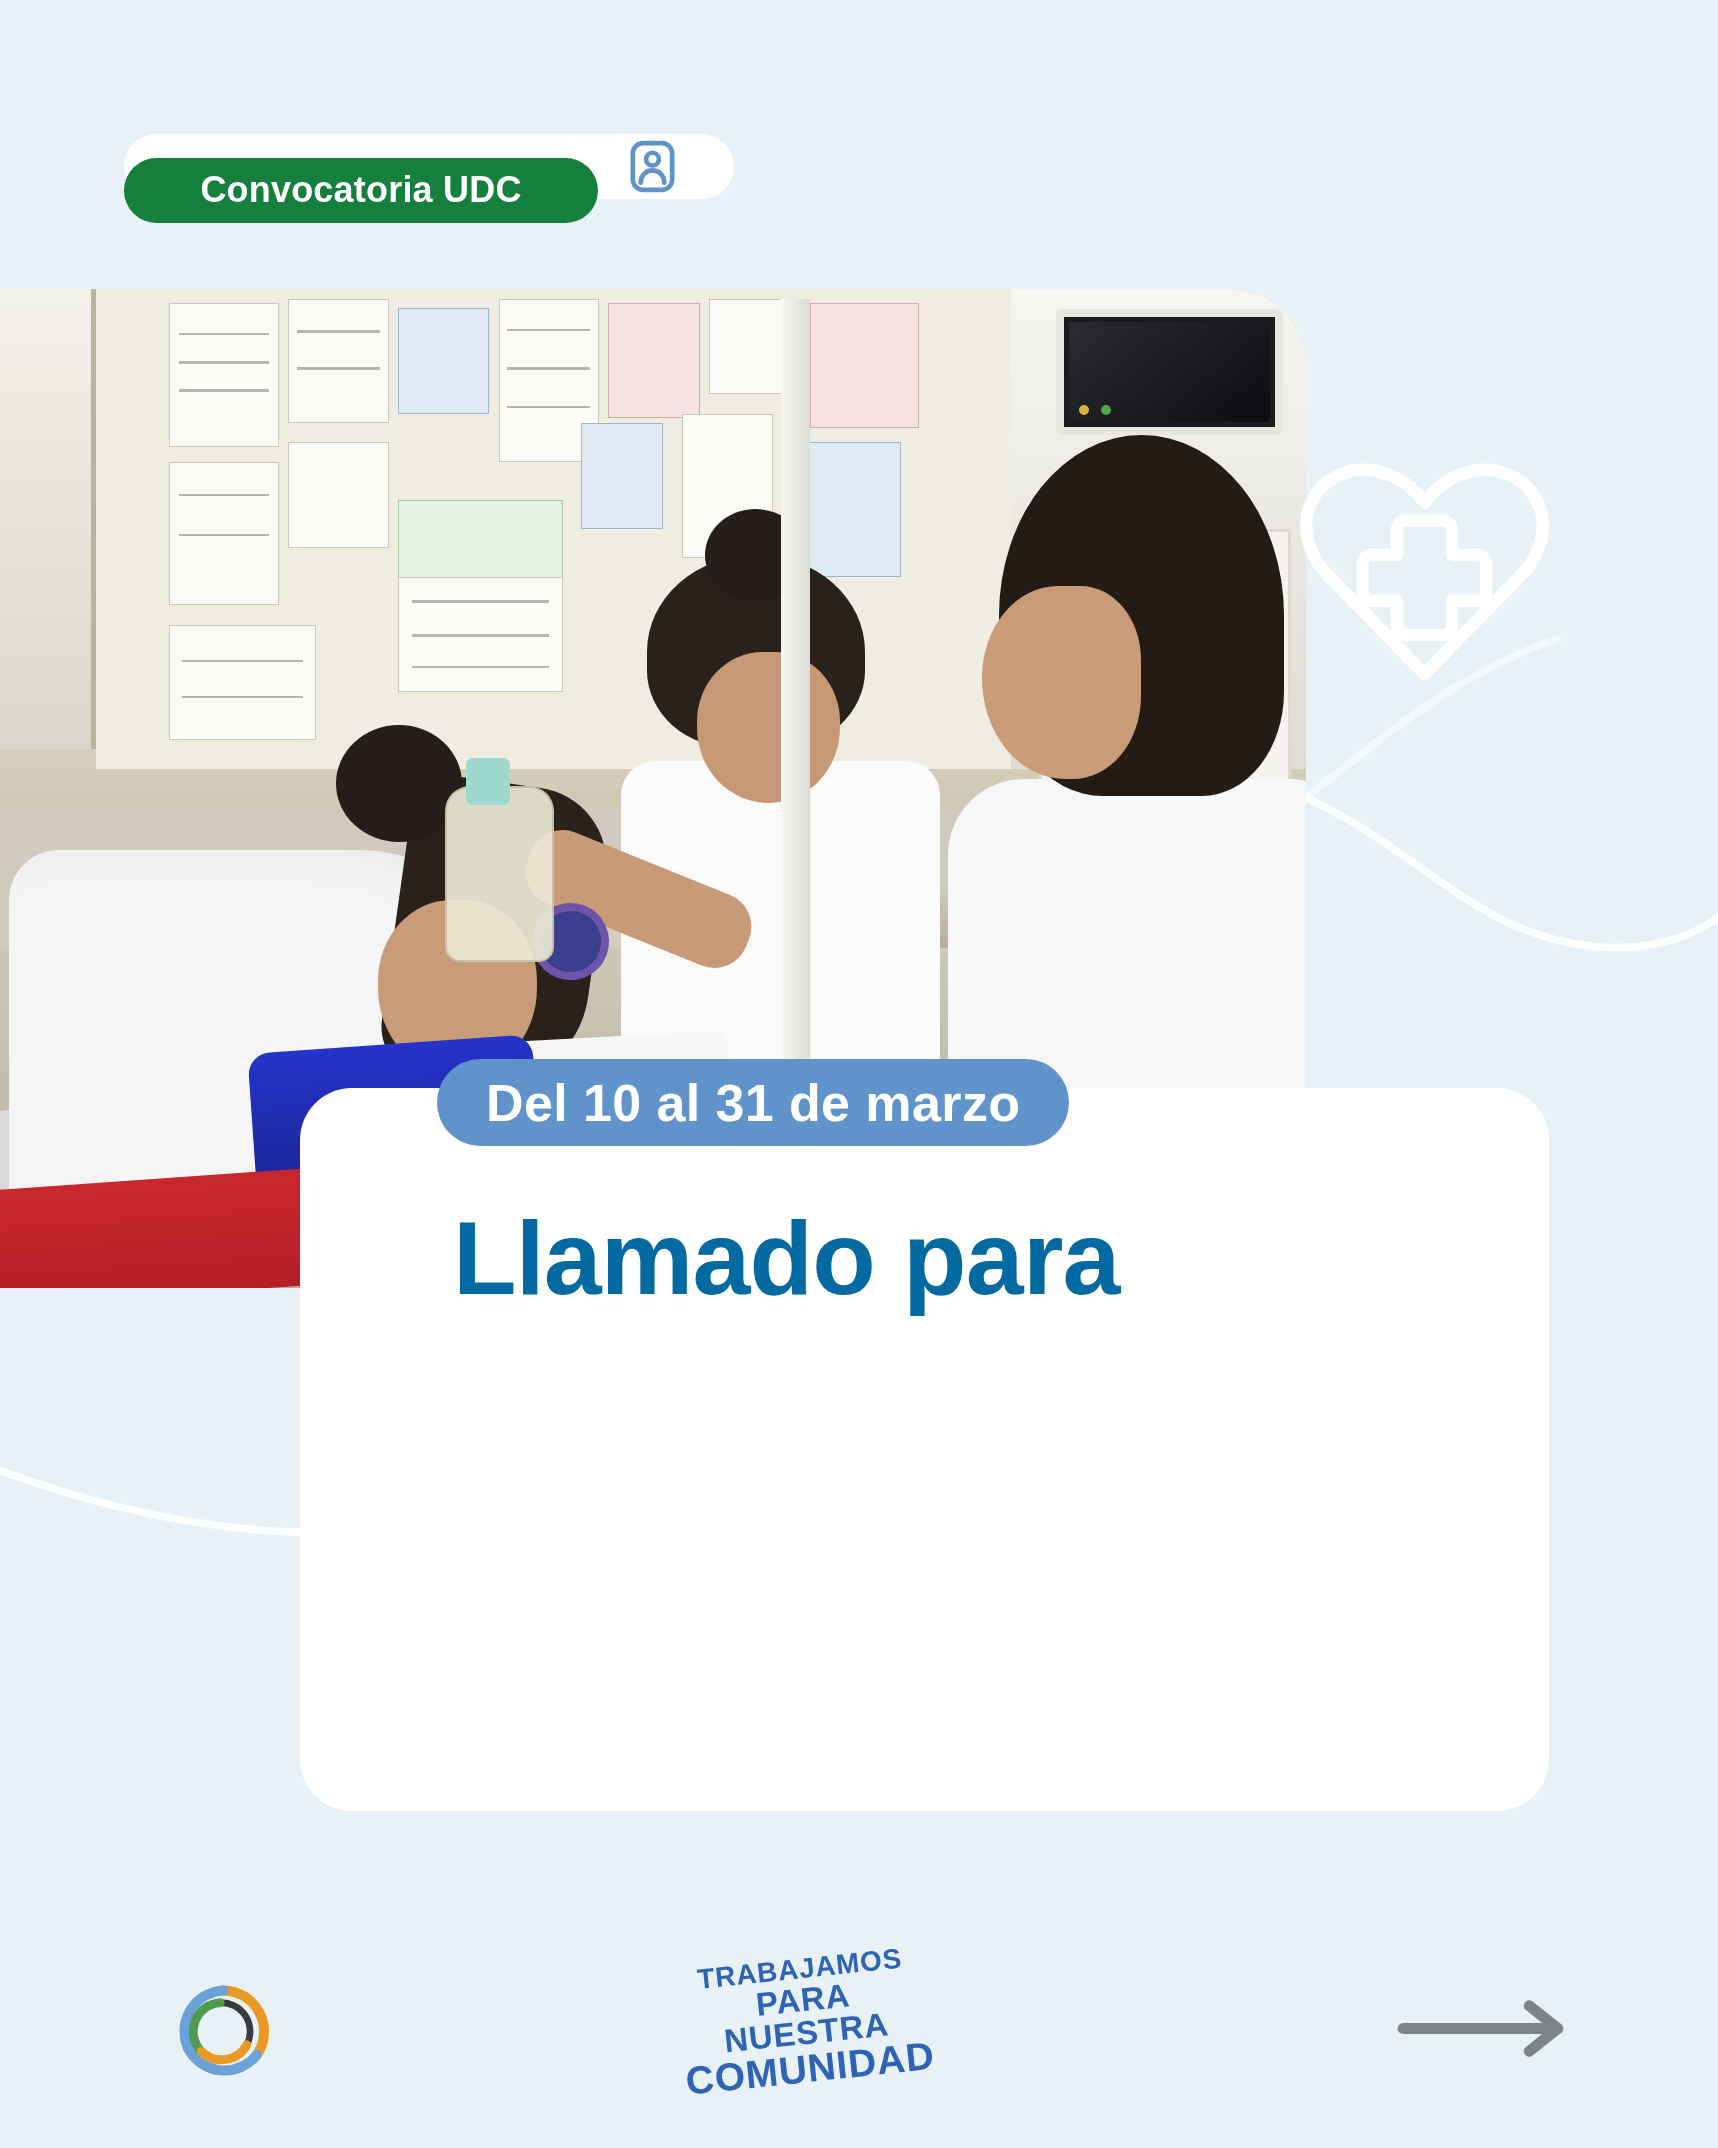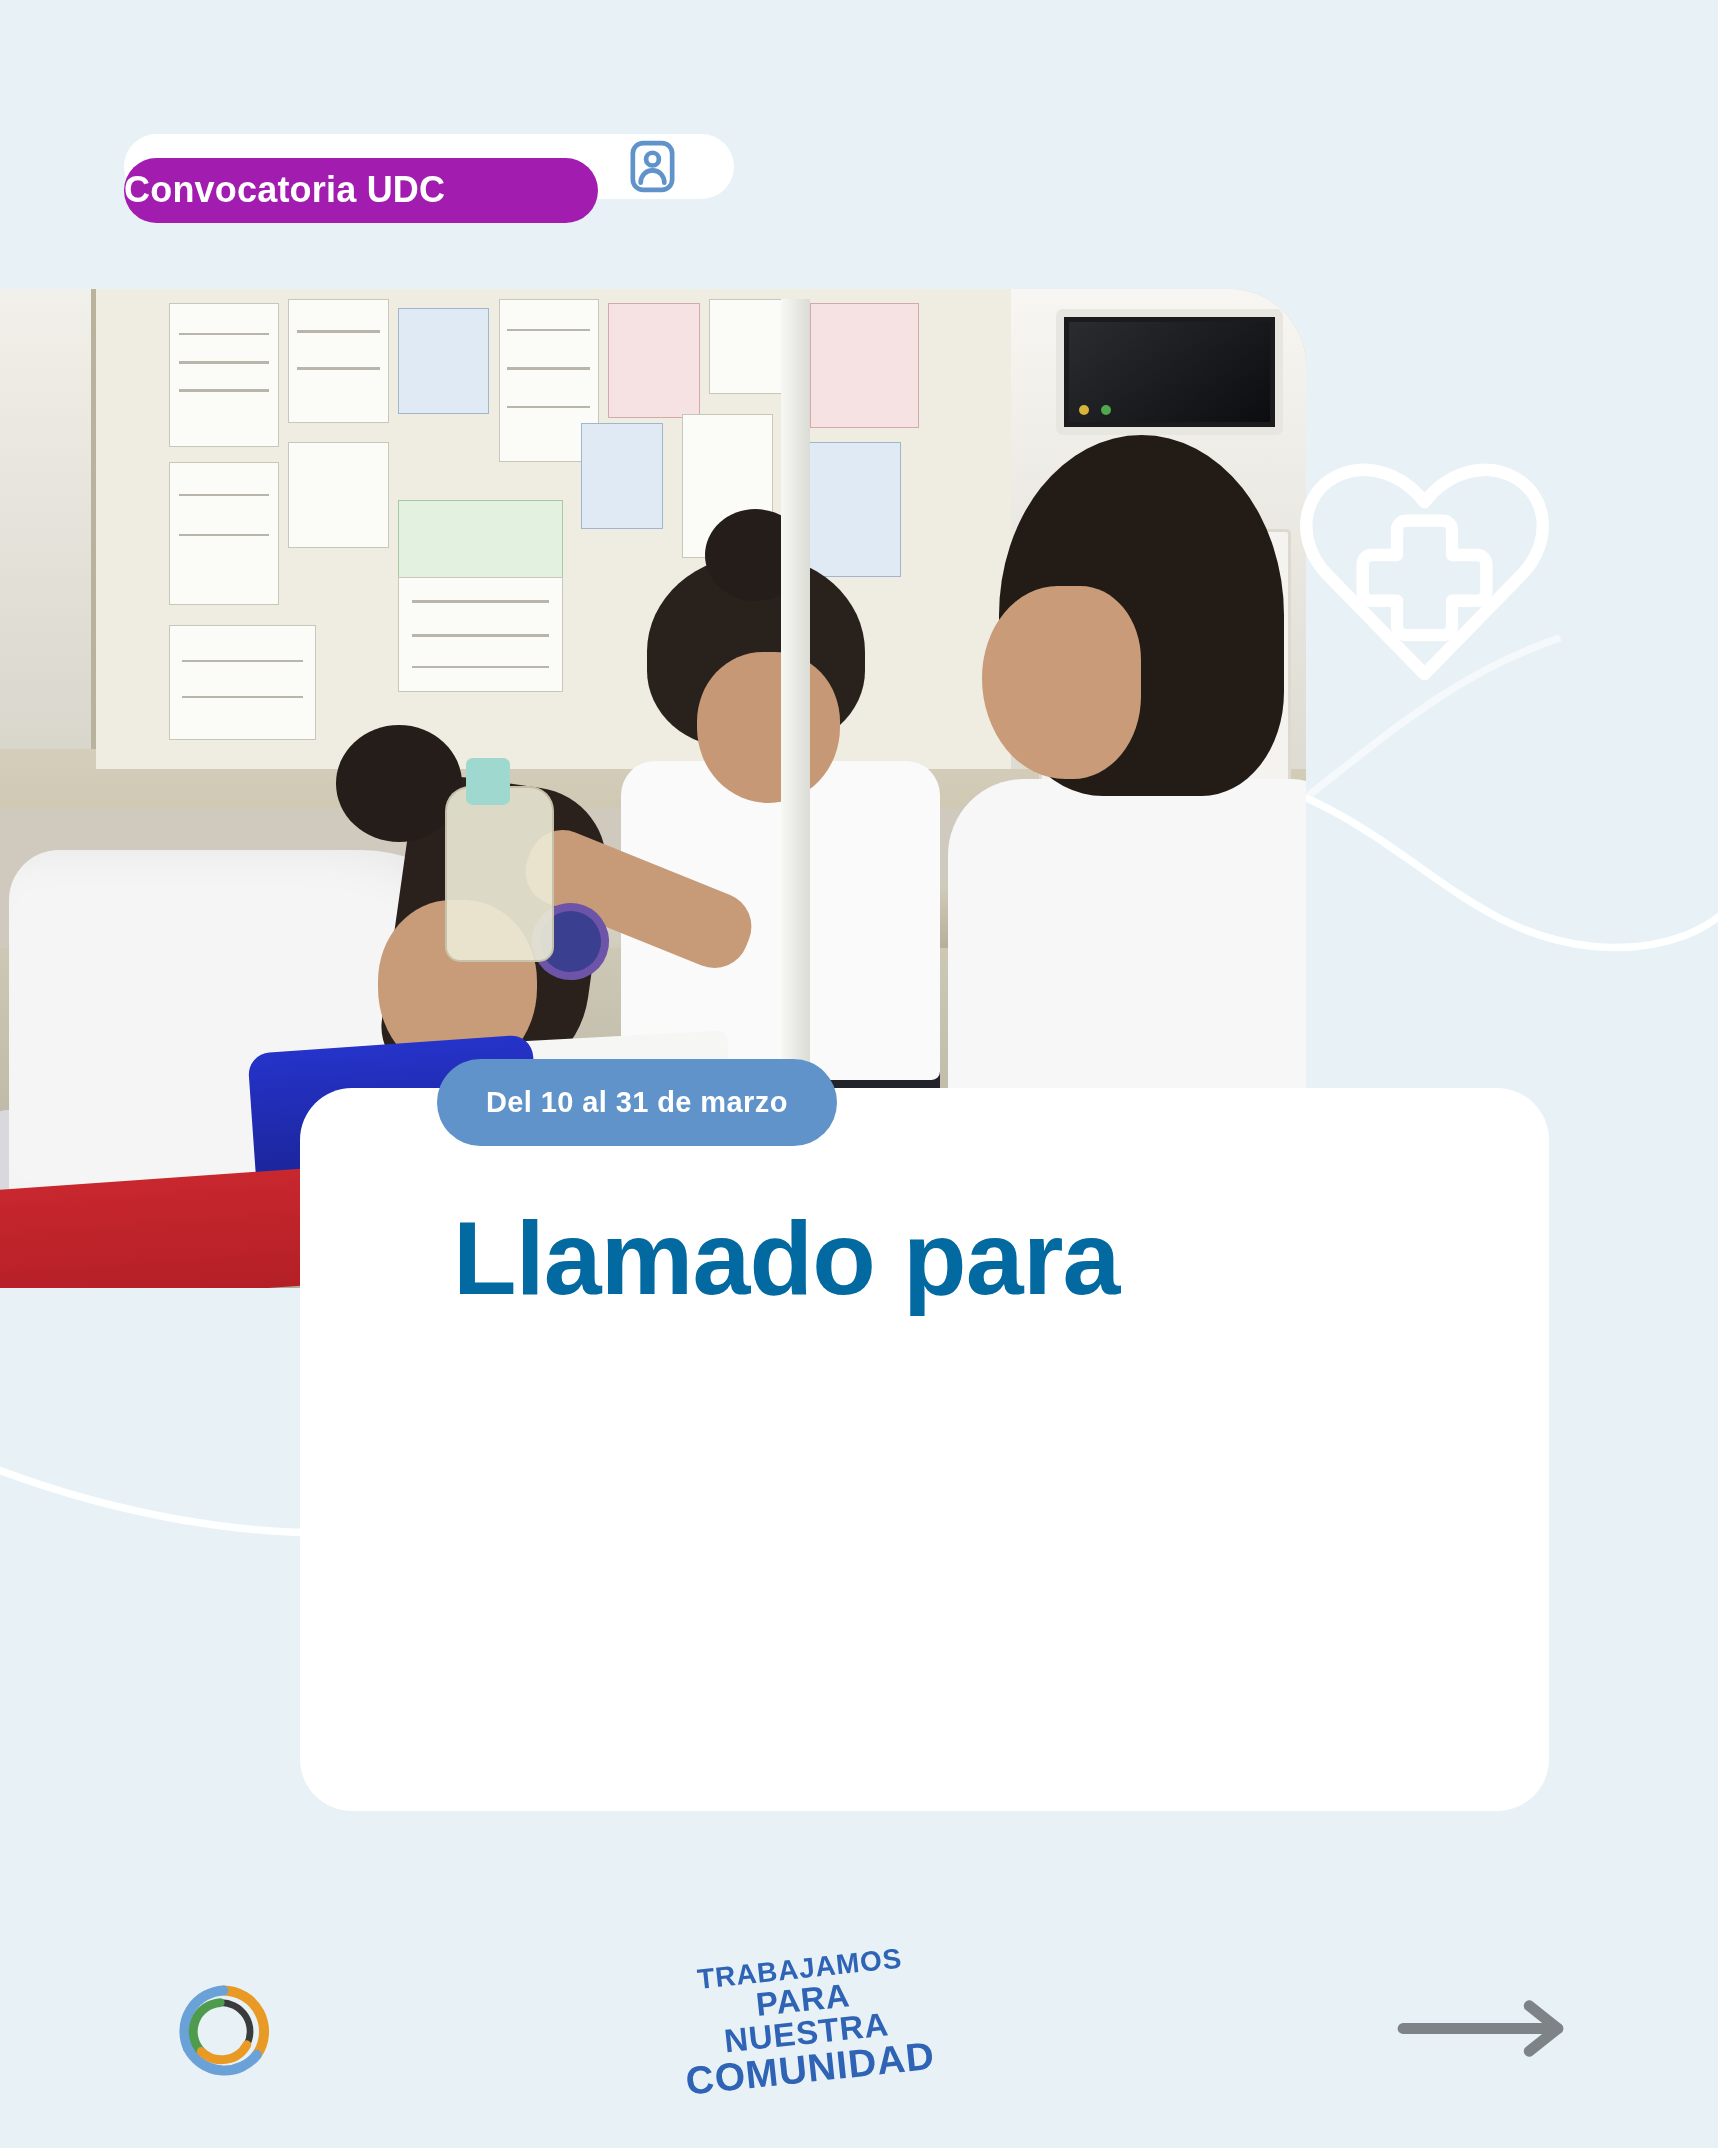--- a/index.html
+++ b/index.html
@@ -22,23 +22,23 @@
   
   .badge-wrap {
     position:absolute; left:124px; top:134px;
     height:65px; width:610px;
     background:#ffffff;
     border-radius:33px;
     display:flex; align-items:center;
   }
   .badge-pill {
     height:65px; width:474px;
-    background:#a21caf;
+    background:#15803d;
     border-radius:33px;
-    display:flex; align-items:center; justify-content:flex-start;margin-top:47px;
+    display:flex; align-items:center; justify-content:center;margin-top:47px;
   }
   .badge-pill span {
     color:#ffffff;
     font-size:36px;
     font-weight:700;
     letter-spacing:0.2px;
     white-space:nowrap;
   }
   .badge-icon {
     width:109px; height:65px;
@@ -169,21 +169,21 @@
   
   .date-pill {
     position:absolute; left:437px; top:1059px;
     height:87px; padding:0 49px;
     background:#5f93c9;
     border-radius:44px;
     display:flex; align-items:center; justify-content:center;
     z-index:6;
   }
   .date-pill span {
-    color:#ffffff; font-size:29px; font-weight:700; white-space:nowrap; letter-spacing:0.4px;
+    color:#ffffff; font-size:52px; font-weight:700; white-space:nowrap; letter-spacing:0.4px;
   }
 
   
   .card {
     position:absolute; left:300px; top:1088px;
     width:1249px; height:723px;
     background:#ffffff;
     border-radius:52px;
     z-index:5;
   }

